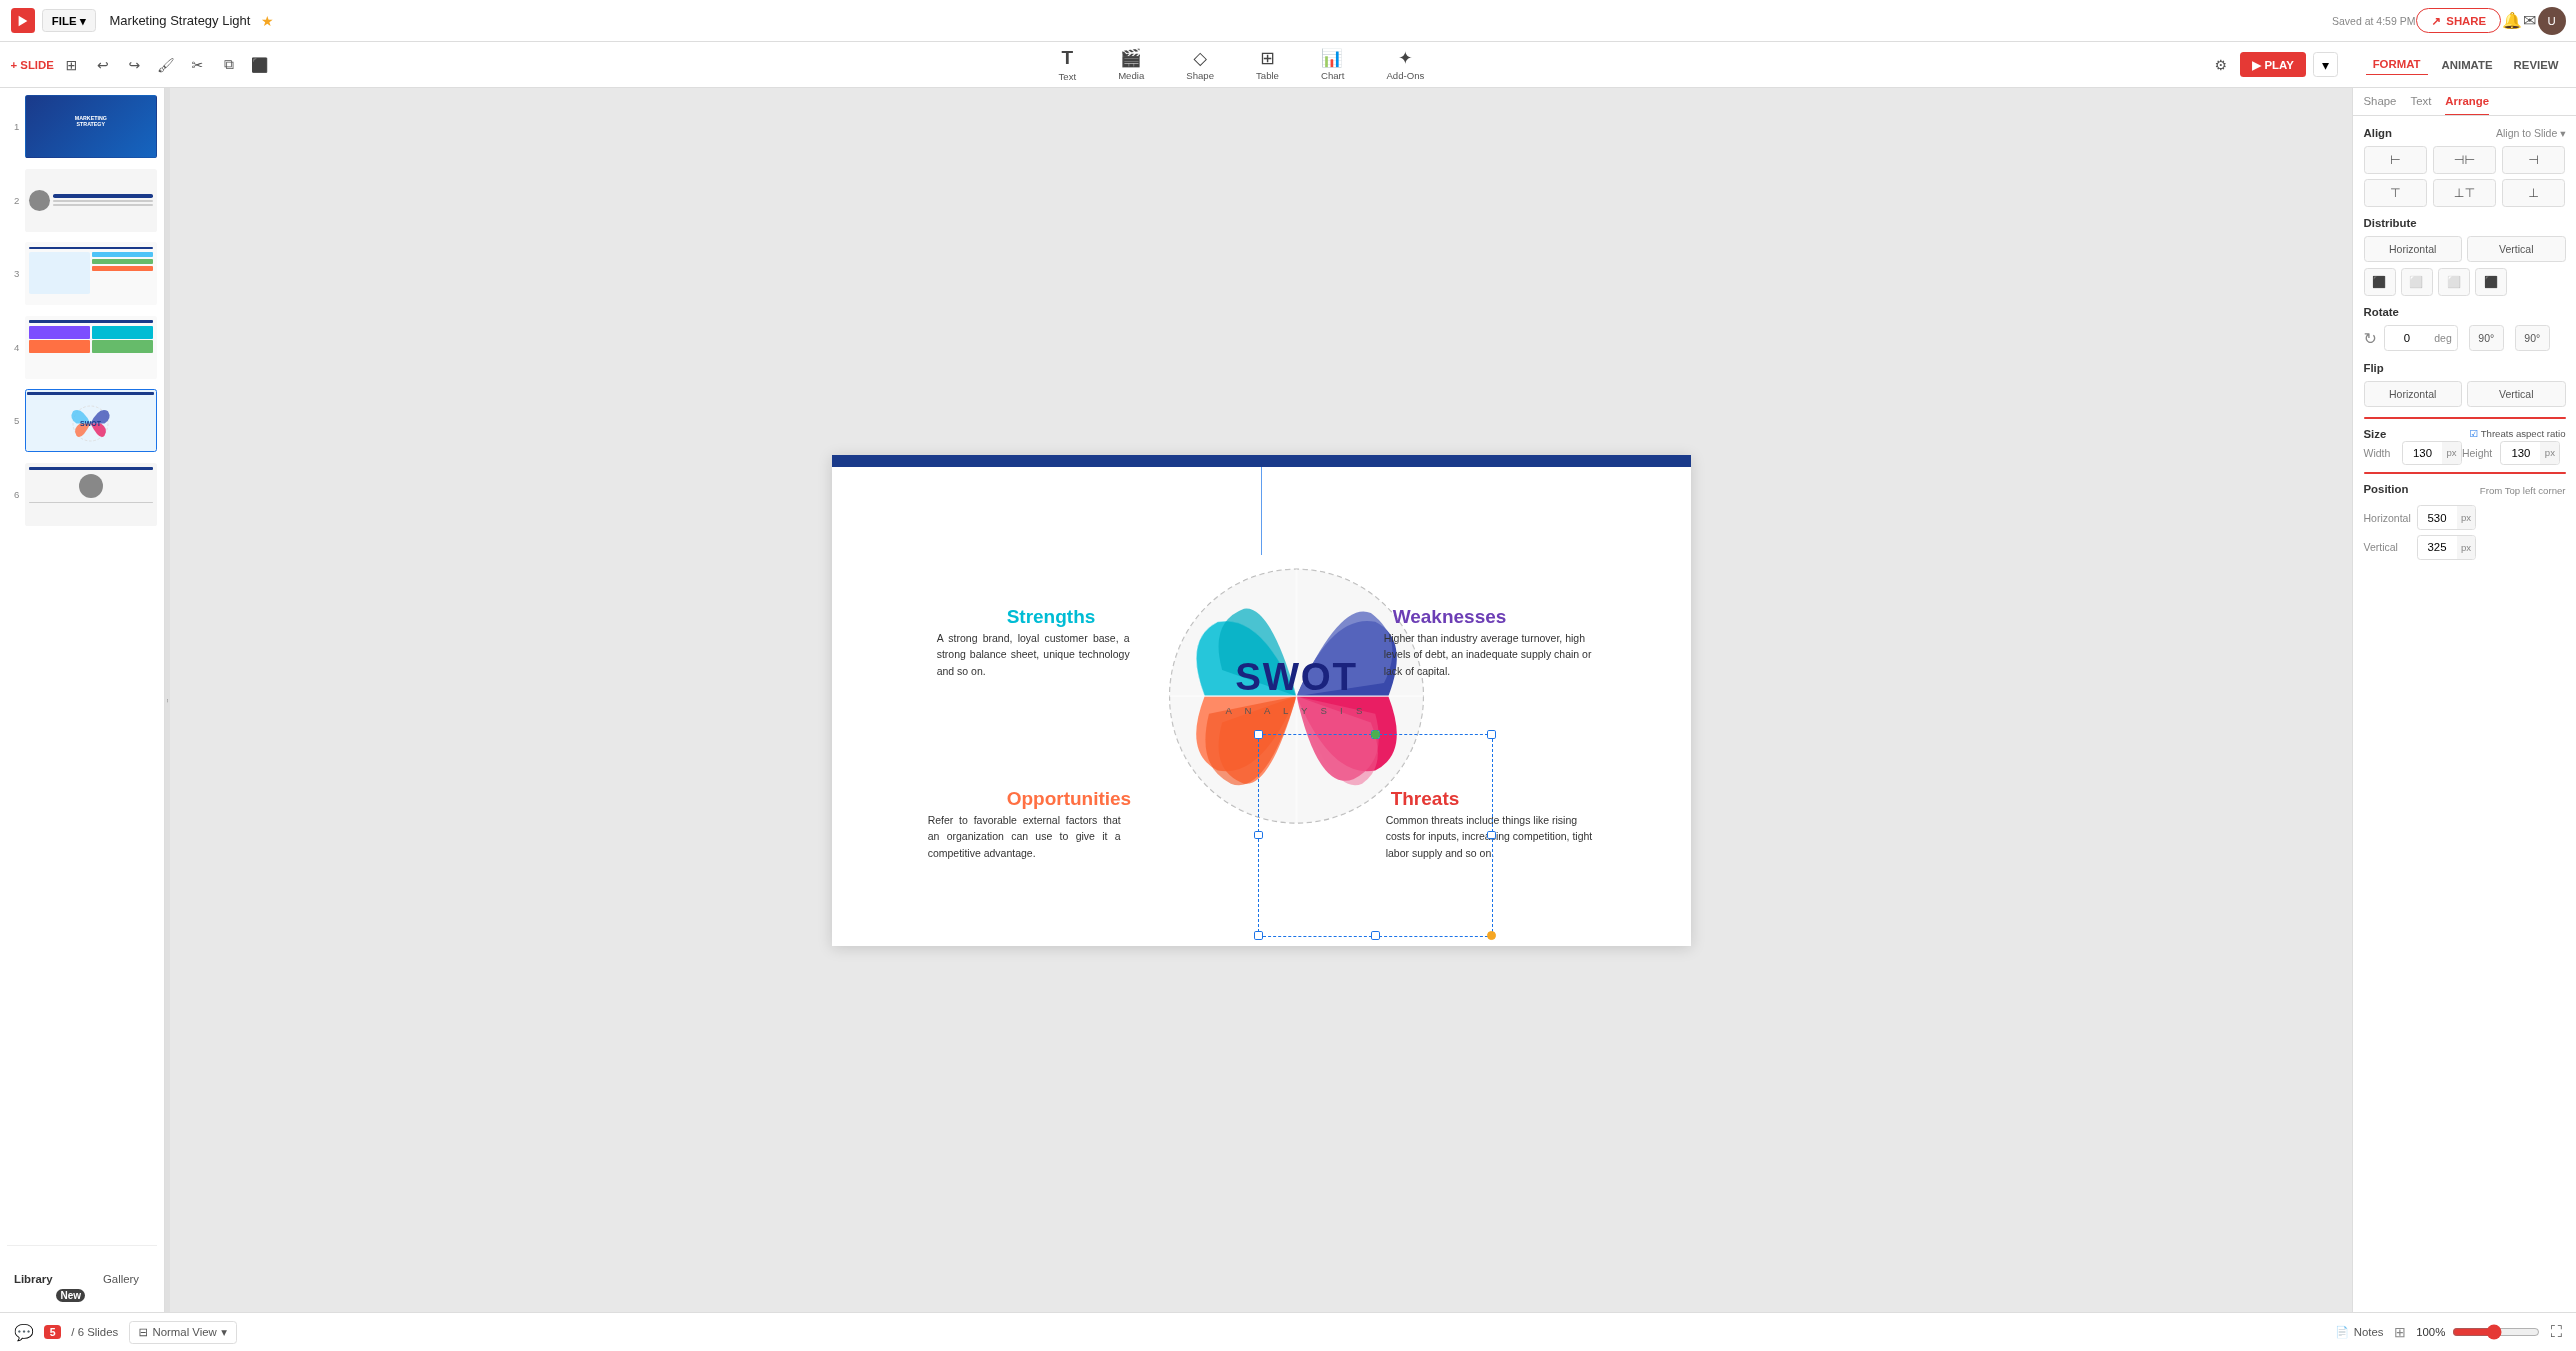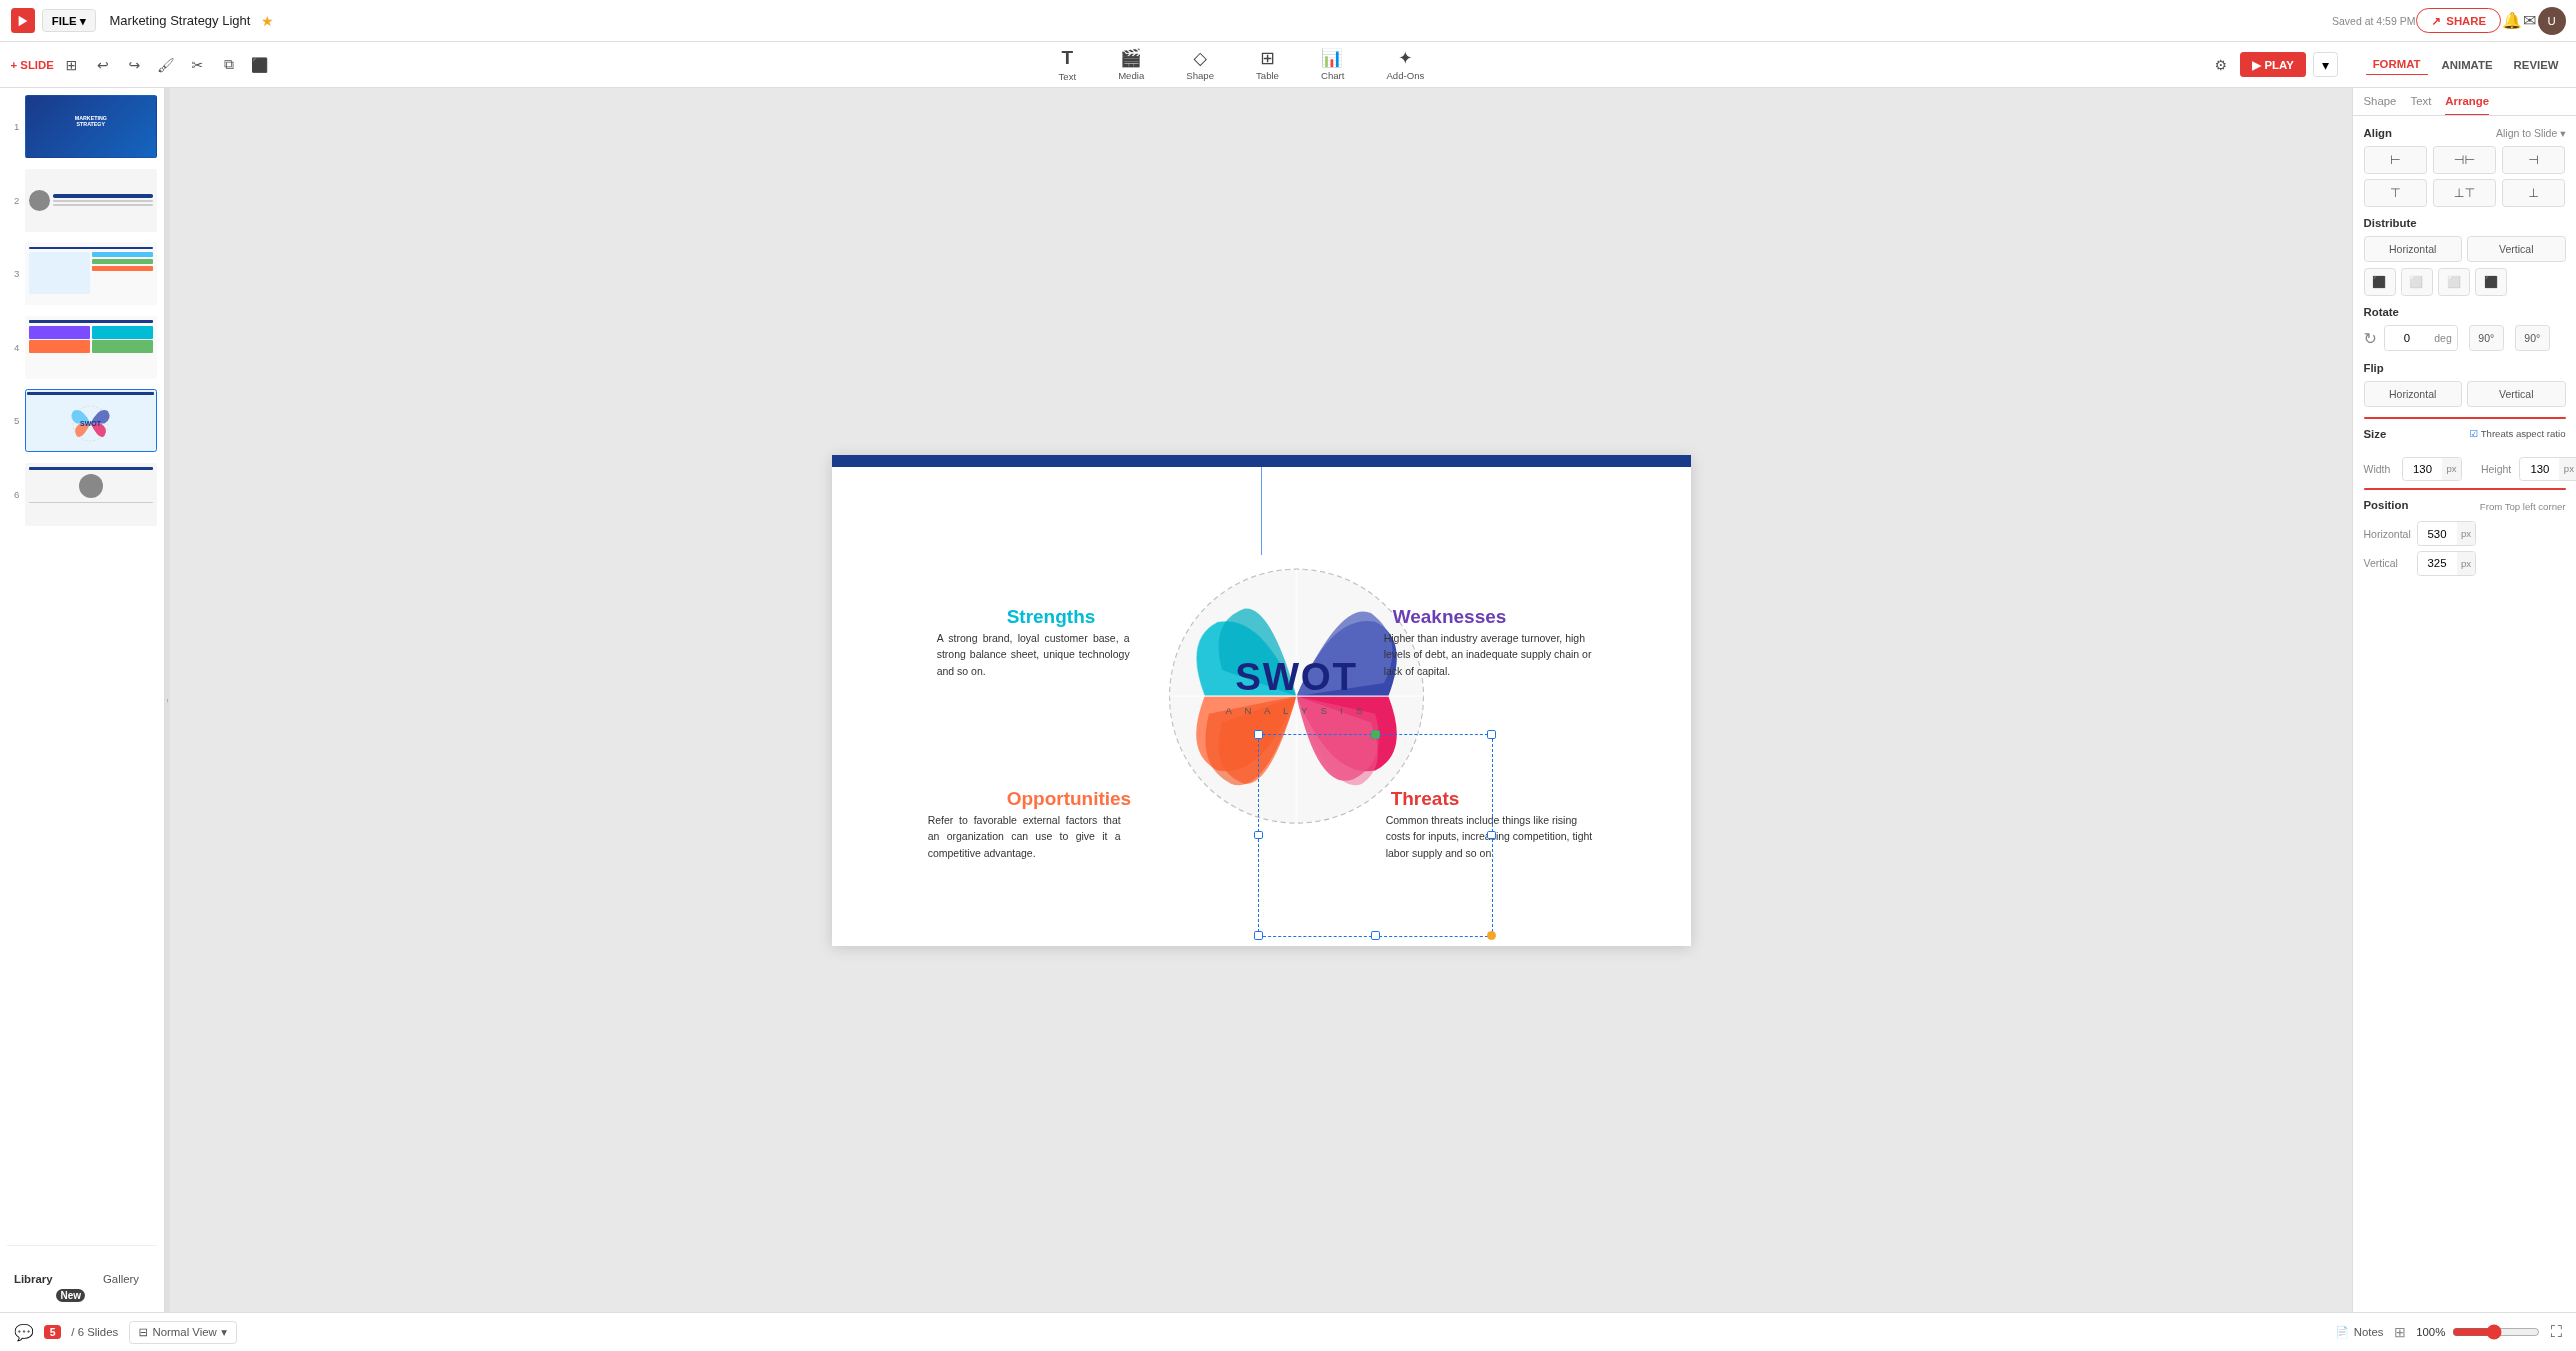--- a/index.html
+++ b/index.html
@@ -84,21 +84,21 @@
     .rotate-section { display: flex; align-items: center; gap: 7px; margin-bottom: 7px; }
     .rotate-input-wrap { display: flex; align-items: center; border: 0.9px solid #ddd; border-radius: 3.5px; overflow: hidden; height: 26px; }
     .rotate-input { width: 44px; border: none; text-align: center; font-size: 11.4px; outline: none; }
     .rotate-deg { font-size: 10.5px; color: #888; padding: 0 5.3px; }
     .rotate-btn { height: 26px; padding: 0 8.8px; border: 0.9px solid #ddd; background: #f9f9f9; border-radius: 3.5px; cursor: pointer; font-size: 10.5px; color: #555; margin-left: 3.5px; }
 
     .flip-row { display: flex; gap: 5.3px; margin-bottom: 10.5px; }
     .flip-btn { flex: 1; height: 26px; border: 0.9px solid #ddd; background: #f9f9f9; border-radius: 3.5px; cursor: pointer; font-size: 10.5px; color: #555; }
     .size-label { font-size: 11.4px; font-weight: 600; color: #333; margin-right: 3.5px; }
     .aspect-check { font-size: 9.6px; color: #555; margin-left: auto; display: flex; align-items: center; gap: 2.6px; cursor: pointer; }
-    .size-row { display: flex; align-items: center; gap: 19px; margin-bottom: 7px; }
+    .size-row { display: flex; align-items: center; gap: 0; margin-bottom: 7px; }
     .size-field-wrap { display: flex; align-items: center; gap: 3.5px; }
     .size-field-label { font-size: 10.5px; color: #888; width: 35px; }
     .size-input-wrap { display: flex; align-items: center; border: 0.9px solid #ddd; border-radius: 3.5px; height: 24.5px; overflow: hidden; }
     .size-input { width: 39px; border: none; text-align: center; font-size: 11.4px; outline: none; }
     .size-unit { font-size: 9.6px; color: #888; padding: 0 4.4px; background: #f5f5f5; height: 100%; display: flex; align-items: center; }
     .divider-line { height: 1.8px; background: #e53935; margin: 5.3px 0 8.8px; border-radius: 0.9px; }
 
     .pos-section-title { font-size: 11.4px; font-weight: 700; color: #333; margin-bottom: 3.5px; }
     .pos-from { font-size: 9.6px; color: #888; margin-left: auto; }
     .pos-row { display: flex; align-items: center; gap: 7px; margin-bottom: 5.3px; }
@@ -424,21 +424,21 @@
       </div>
 
       <div class="section-title">Flip</div>
       <div class="flip-row">
         <button class="flip-btn">Horizontal</button>
         <button class="flip-btn">Vertical</button>
       </div>
 
       <div class="divider-line"></div>
 
-      <div style="display:flex;align-items:center;margin-bottom:17px;">
+      <div style="display:flex;align-items:center;margin-bottom:1px;">
         <span class="size-label">Size</span>
         <span class="aspect-check">
           <span style="color:#1a73e8;">☑</span>
           <span>Threats aspect ratio</span>
         </span>
       </div>
       <div class="size-row">
         <div class="size-field-wrap">
           <span class="size-field-label">Width</span>
           <div class="size-input-wrap">

